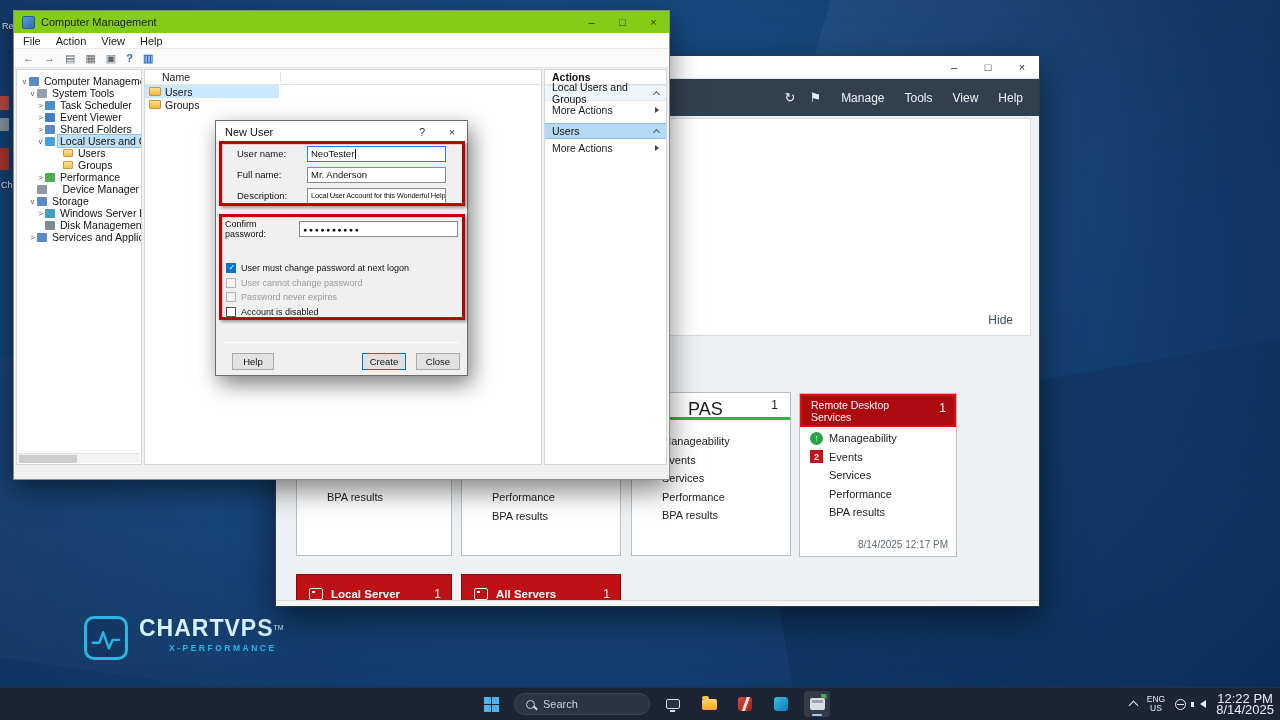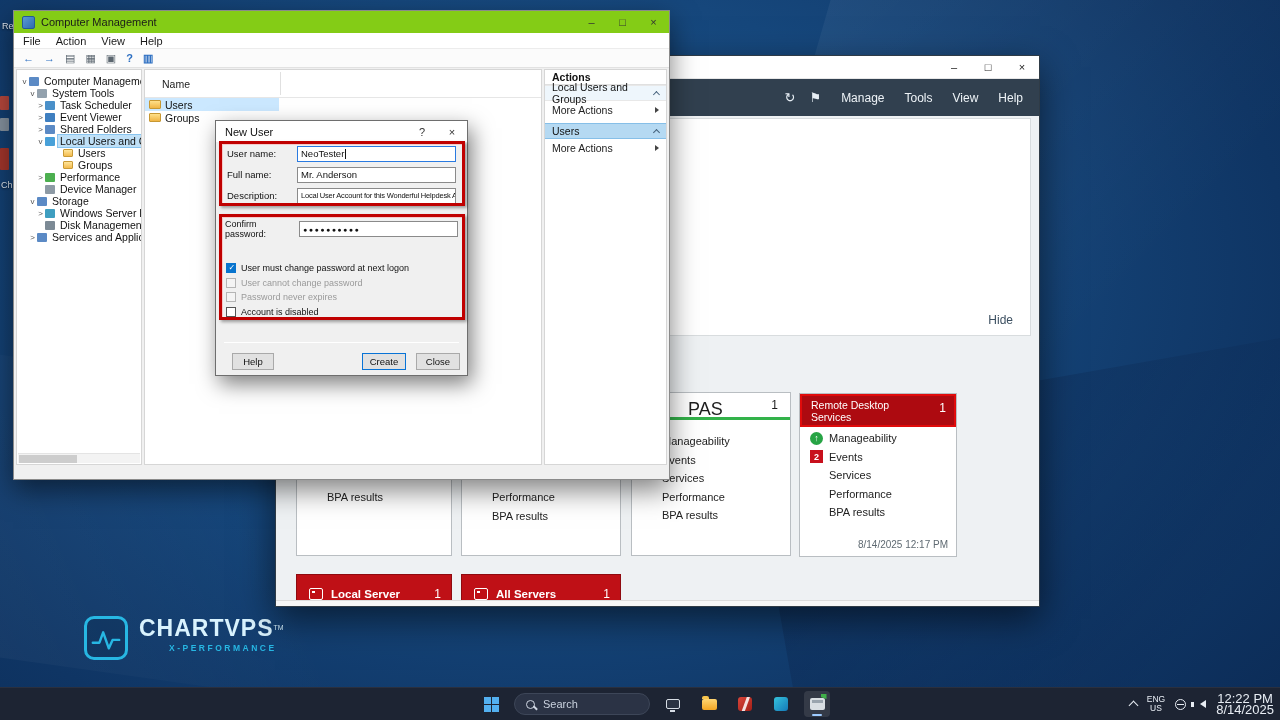--- a/index.html
+++ b/index.html
@@ -151,21 +151,21 @@
   .ic-folder { background:linear-gradient(#ffe59a,#f3bb4f); border:1px solid #c99a35; height:8px; }
   .ic-perf { background:#4caf50; }
   .ic-device { background:#8d9aa5; }
   .ic-backup { background:#3f9ec0; }
   .ic-disk { background:#7c8a95; }
   .tlabel { padding:0 2px; }
   .trow.sel .tlabel { background:#bfe0f7; outline:1px solid #88c4ef; }
   .tree-hscroll { position:absolute; left:1px; right:1px; bottom:1px; height:10px; background:#f3f3f3; border-top:1px solid #e4e4e4; }
   .hthumb { position:absolute; left:1px; top:1px; width:58px; height:8px; background:#cdcdcd; }
 
-  .list-head { height:28px; border-bottom:1px solid #e6e6e6; font-size:10.5px; color:#222; display:flex;
+  .list-head { height:15px; border-bottom:1px solid #e6e6e6; font-size:10.5px; color:#222; display:flex;
                align-items:center; padding-left:17px; position:relative; }
   .list-head::after { content:""; position:absolute; left:135px; top:2px; bottom:2px; width:1px; background:#e0e0e0; }
   .lrow { height:13px; display:flex; align-items:center; gap:4px; padding-left:4px; font-size:10.5px; color:#111; }
   .lrow.sel { background:#cbe8ff; width:134px; }
   .lfolder { width:12px; height:9px; background:linear-gradient(#ffe08a,#f0b545); border:1px solid #c79833;
              border-radius:1px; flex:none; }
 
   .apane-title { height:15px; font-size:10.5px; font-weight:bold; display:flex; align-items:center;
                  padding-left:7px; border-bottom:1px solid #e0e0e0; color:#111; }
   .agroup + .agroup { margin-top:5px; }
@@ -178,21 +178,21 @@
   .arr { width:0; height:0; border-left:4px solid #444; border-top:3px solid transparent;
          border-bottom:3px solid transparent; margin-left:auto; }
 
   
   .dlg { position:absolute; left:215px; top:120px; width:253px; height:256px; background:#f0f0f0;
          border:1px solid #6e6e6e; box-shadow:4px 8px 20px rgba(0,0,0,.5); z-index:30; }
   .dlg-title { height:21px; background:#fff; display:flex; align-items:center; padding-left:9px; font-size:11px; color:#111; }
   .dlg-tbtns { margin-left:auto; display:flex; height:100%; }
   .dlg-tbtn { width:30px; display:grid; place-items:center; font-size:11px; color:#333; }
   .dlg-fields { position:absolute; left:0; right:0; top:22px; }
-  .frow { display:flex; align-items:center; height:21px; padding:0 11px; }
+  .frow { display:flex; align-items:center; height:21px; padding:0 21px; }
   .flabel { width:70px; font-size:9.5px; color:#111; flex:none; }
   .finput { flex:1; height:16px; background:#fff; border:1px solid #8a8a8a; display:flex; align-items:center;
             padding:0 3px; font-size:9.5px; color:#111; overflow:hidden; white-space:nowrap; }
   .finput.focus { border-color:#2a7ae0; }
   .finput.small { font-size:7.5px; letter-spacing:-0.2px; }
   .caret { width:1px; height:10px; background:#111; margin-left:1px; display:none; flex:none; }
   .caret.show { display:block; }
   .dlg-pass { position:absolute; left:0; right:0; top:98px; }
   .prow { display:flex; align-items:center; height:20px; padding:0 9px; }
   .plabel { width:74px; font-size:9px; color:#111; flex:none; }
@@ -438,21 +438,21 @@
             <span class="ticon ic-folder"></span>
             <span class="tlabel">Groups</span>
           </div>
 
           <div class="trow" style="padding-left: 18px;">
             <span class="exp">&gt;</span>
             <span class="ticon ic-perf"></span>
             <span class="tlabel">Performance</span>
           </div>
 
-          <div class="trow" style="padding-left: 18px;">
+          <div class="trow" style=" justify-content: space-between;">
             <span class="exp"></span>
             <span class="ticon ic-device"></span>
             <span class="tlabel">Device Manager</span>
           </div>
 
           <div class="trow" style="padding-left: 10px;">
             <span class="exp">v</span>
             <span class="ticon ic-storage"></span>
             <span class="tlabel">Storage</span>
           </div>

